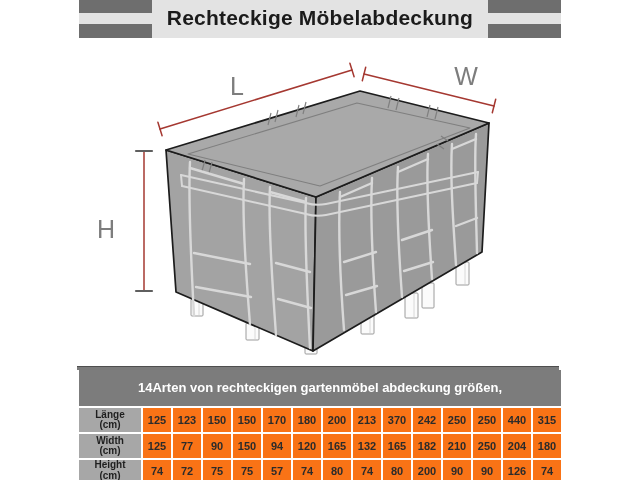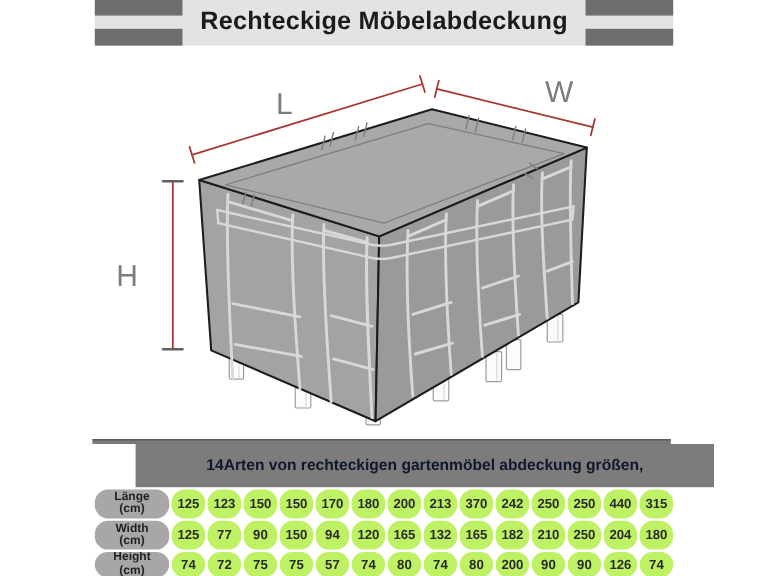--- a/index.html
+++ b/index.html
@@ -27,41 +27,40 @@
   
   .illustration { position:absolute; left:0; top:0; width:640px; height:480px; }
 
   
   .separator-rule {
     position:absolute; left:77px; top:366px; width:482px; height:3px;
     background:#7a7a7a; border-top:1px solid #4e4e4e;
   }
   .info-banner {
     position:absolute; left:79px; top:370px; width:482px; height:36px;
-    background:#7c7c7c; color:#0f172a; font-weight:bold; font-size:13px;
+    background:#7c7c7c; color:#ffffff; font-weight:bold; font-size:13px;
     line-height:16.5px; text-align:center; display:flex; flex-direction:column;
     justify-content:center;
-    margin-left:34px;
   }
 
   
   .spec-table {
     position:absolute; left:79px; top:408px; width:482px;
     display:grid; grid-template-columns:62px repeat(14, 1fr);
     grid-template-rows:24px 24px 21px; gap:2px; background:#ffffff;
   }
   .cell {
     display:flex; align-items:center; justify-content:center;
-    color:#2b2b2b; overflow:hidden;border-radius:11px;
+    color:#2b2b2b; overflow:hidden;
   }
   .cell.head {
     background:#a7a7a7; flex-direction:column; font-weight:bold;
     font-size:10px; line-height:10.5px; color:#1f1f1f;
   }
-  .cell.val { background:#bef264; font-size:11px; font-weight:600; }
+  .cell.val { background:#f97316; font-size:11px; font-weight:600; }
 </style>
 </head>
 <body>
 
 <div class="stage">
 
   <div class="header-band">
     <div class="bar-group left">
       <div class="bar top"></div>
       <div class="bar bottom"></div>

